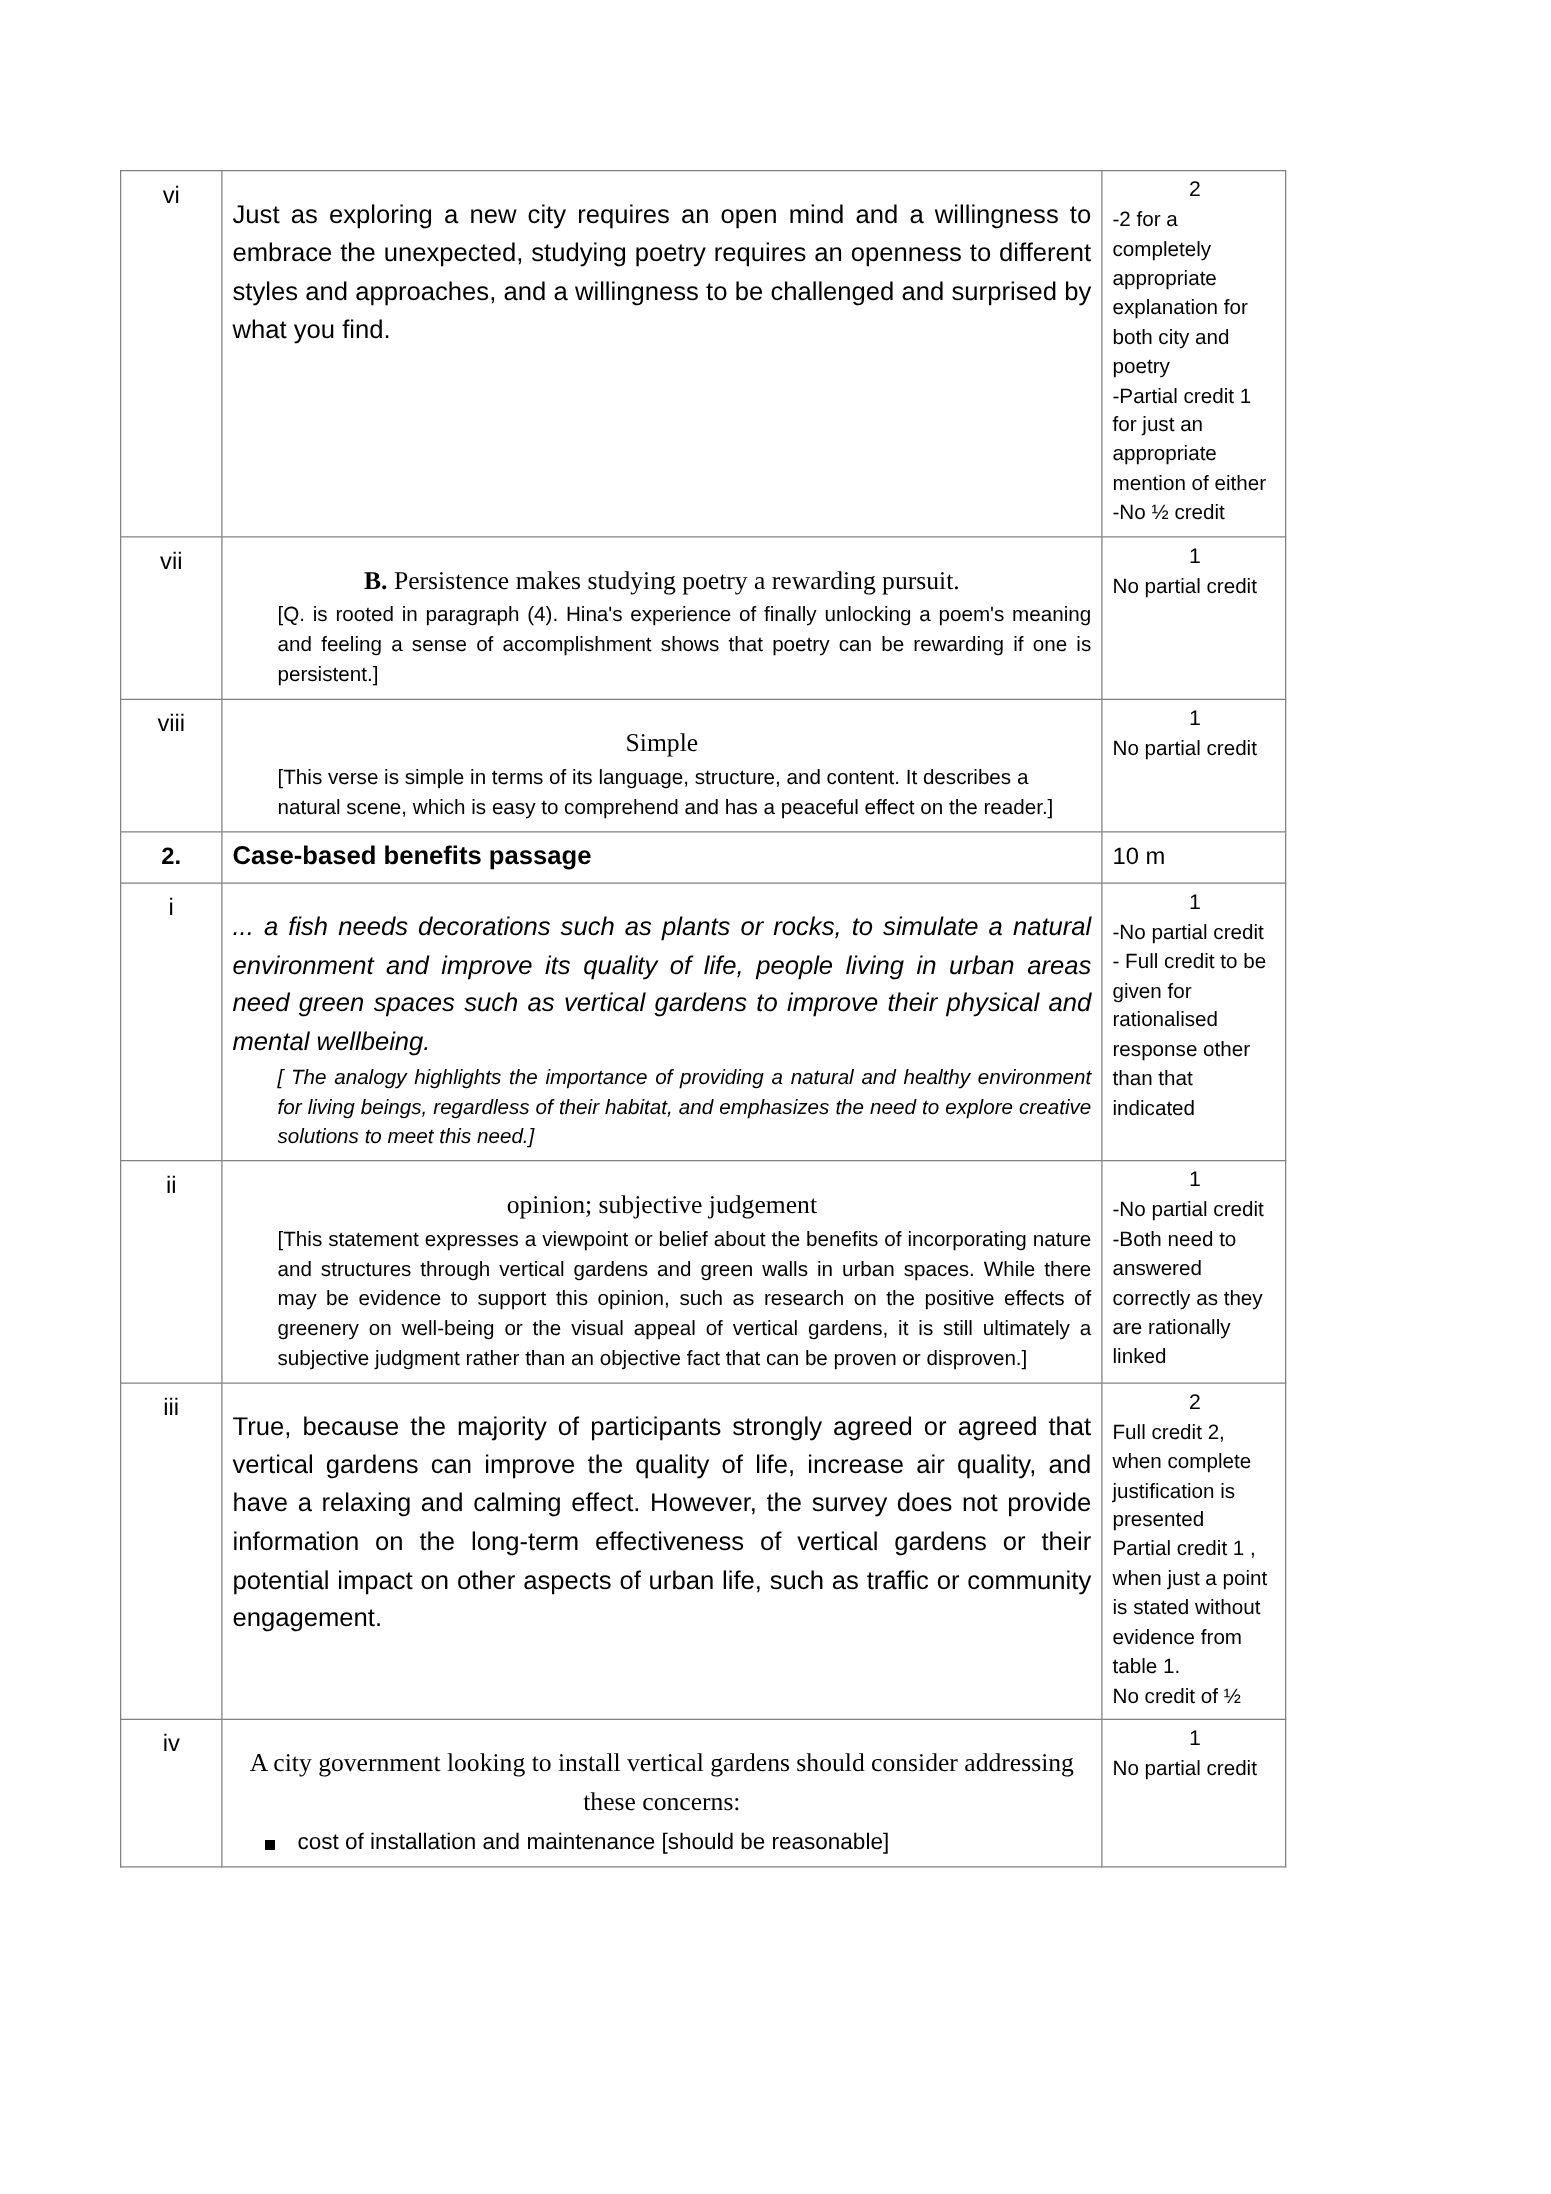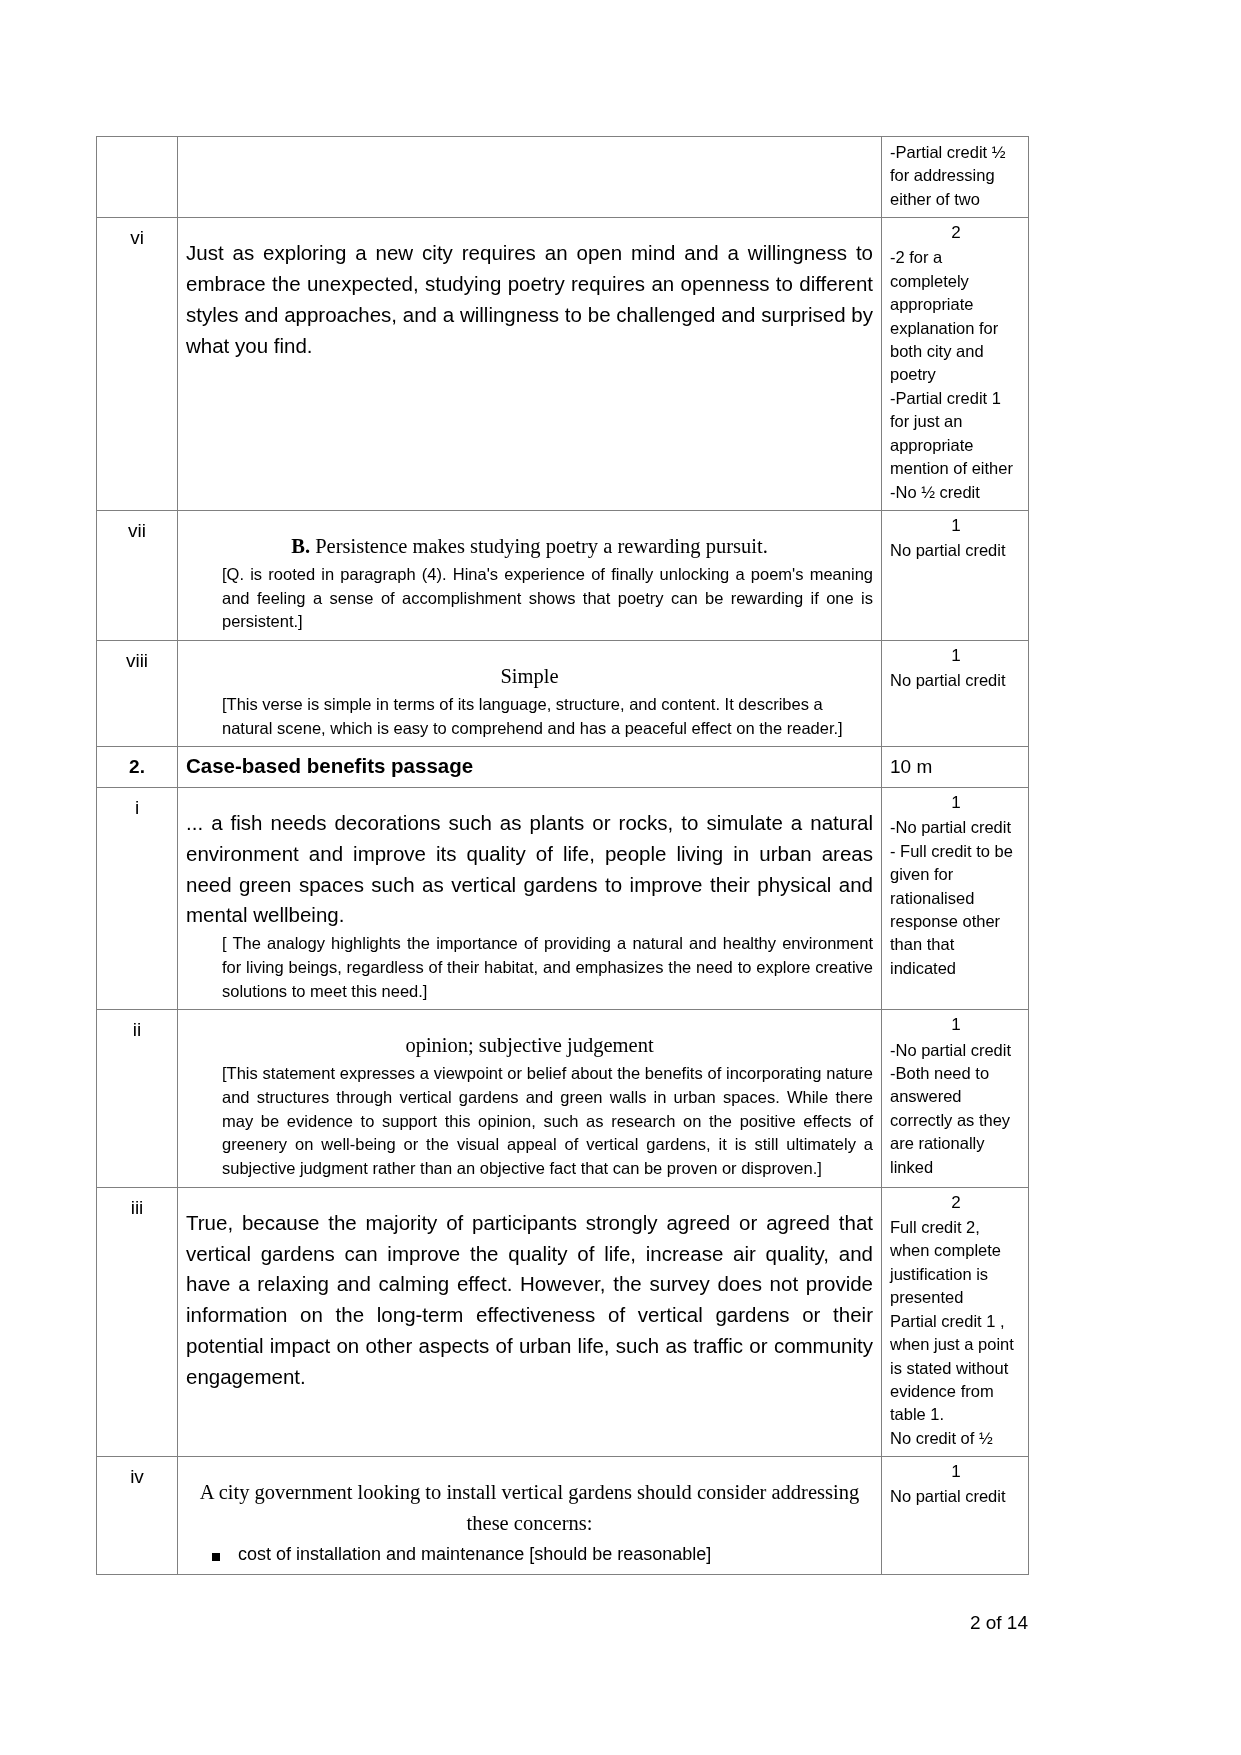--- a/index.html
+++ b/index.html
@@ -91,21 +91,21 @@
     padding-top: 2px;
   }
   .section-marks {
     text-align: left;
     font-size: 19px;
     font-weight: normal;
     padding-top: 3px;
   }
 
   .tall-vi   { height: 280px; }
-  .tall-i    { height: 185px; }
+  .tall-i    { height: 185px; font-style: italic; }
   .tall-ii   { height: 160px; }
   .tall-iii  { height: 250px; }
   .tall-iv   { height: 96px; }
 
   ul.concerns {
     margin: 2px 0 0 0;
     padding-left: 52px;
     list-style: none;
   }
   ul.concerns li {
@@ -139,29 +139,20 @@
 <div class="page">
   <div class="sheet">
     <table class="marking">
       <colgroup>
         <col class="c-num">
           <col class="c-body">
           <col class="c-marks">
       </colgroup>
       <tbody>
 
-        <tr>
-          <td class="num-cell"></td>
-          <td class="body-cell" style="height:60px;">
-            <div class="ans-main"></div>
-          </td>
-          <td class="marks-cell">
-            <div class="marks-note">-Partial credit ½ for addressing either of two</div>
-          </td>
-        </tr>
 
         <tr>
           <td class="num-cell">vi</td>
           <td class="body-cell tall-vi">
             <div class="ans-main">Just as exploring a new city requires an open mind and a willingness to embrace the unexpected, studying poetry requires an openness to different styles and approaches, and a willingness to be challenged and surprised by what you find.</div>
           </td>
           <td class="marks-cell">
             <div class="marks-top">2</div>
             <div class="marks-note">-2 for a completely appropriate explanation for both city and poetry<br>-Partial credit 1 for just an appropriate mention of either<br>-No ½ credit</div>
           </td>
@@ -249,16 +240,13 @@
           <td class="marks-cell">
             <div class="marks-top">1</div>
             <div class="marks-note">No partial credit</div>
           </td>
         </tr>
 
       </tbody>
     </table>
   </div>
 
-  <div class="footer">
-    <span>2 of 14</span>
-  </div>
 </div>
 
 </body></html>

